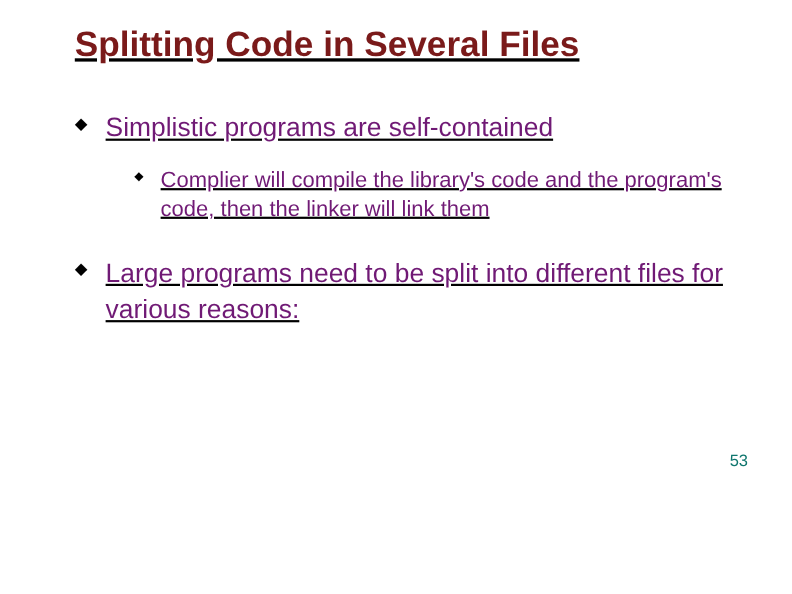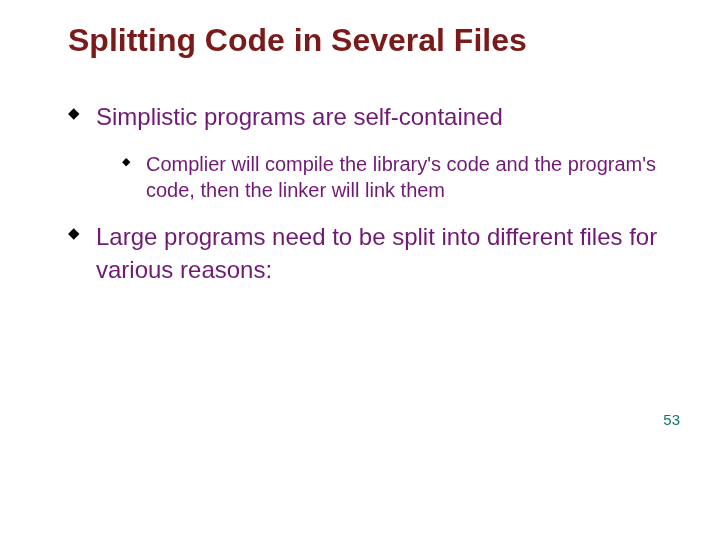--- a/index.html
+++ b/index.html
@@ -11,20 +11,21 @@
     font-family: Arial, Helvetica, sans-serif;
     position: relative;
     overflow: hidden;
   }
   .slide {
     position: relative;
     width: 720px;
     height: 456px;
     box-sizing: border-box;
     padding: 22px 58px 0 68px;
+    text-decoration: underline;
   }
   .title {
     font-size: 32px;
     font-weight: bold;
     color: #7a1a1a;
     margin: 0 0 42px 0;
     line-height: 1.15;
   }
   .bullets {
     font-size: 24px;
@@ -41,21 +42,21 @@
     position: absolute;
     left: 0;
     top: 2px;
     font-size: 15px;
     color: #000;
   }
   .bullet-l2 {
     position: relative;
     font-size: 20px;
     padding-left: 24px;
-    margin: 10px 0 18px 54px;
+    margin: 10px 0 30px 54px;
     line-height: 1.3;
   }
   .bullet-l2::before {
     content: "◆";
     position: absolute;
     left: 0;
     top: 3px;
     font-size: 11px;
     color: #000;
   }

